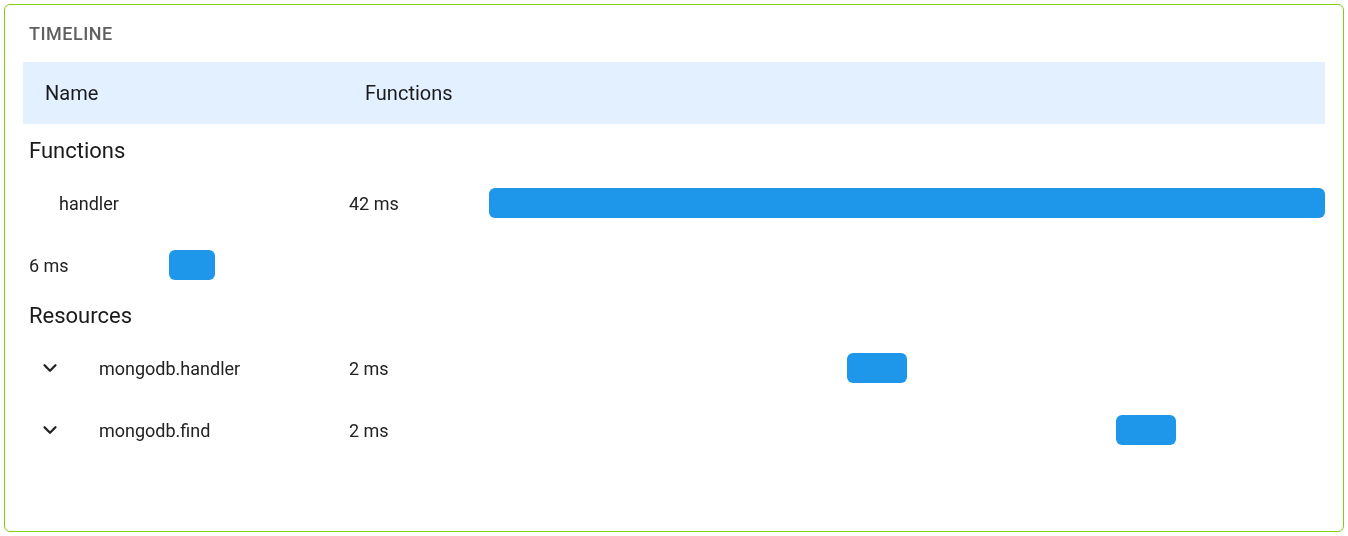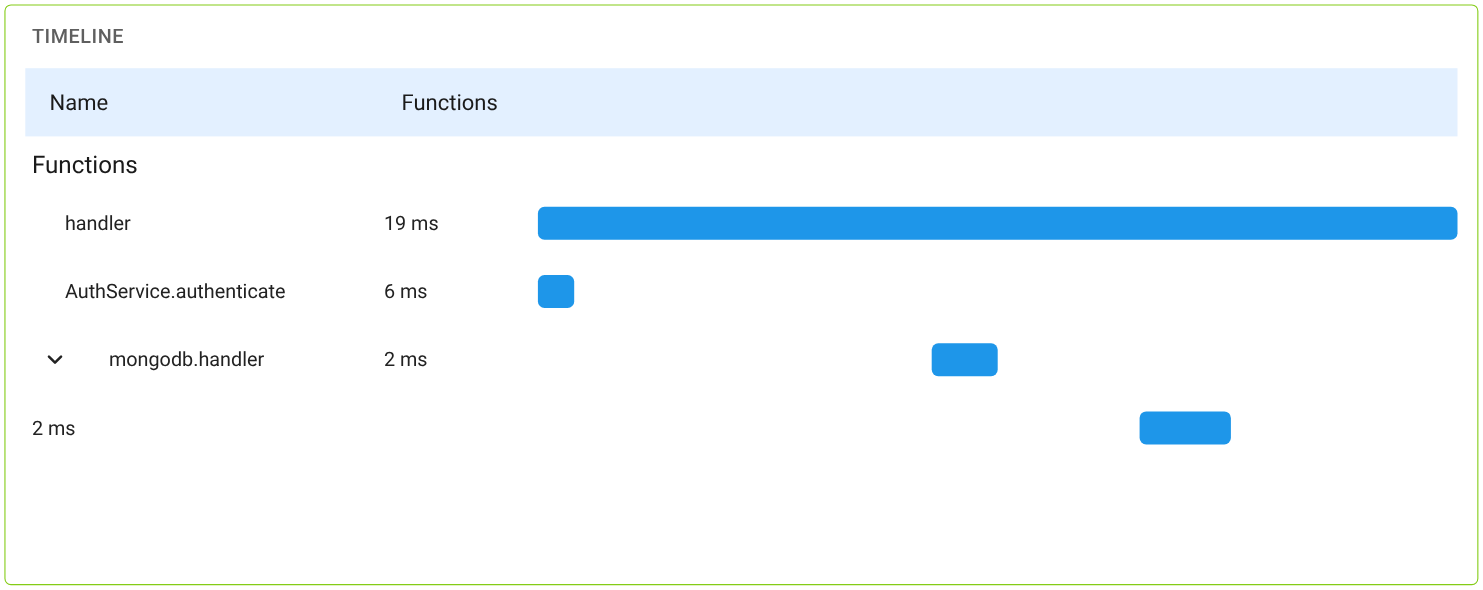--- a/index.html
+++ b/index.html
@@ -112,51 +112,57 @@
     <div class="col-duration"><span class="header-text">Functions</span></div>
     <div class="col-bar"></div>
   </div>
 
   <div class="section-label">Functions</div>
 
   <div class="row">
     <div class="col-name indent">
         <span>handler</span>
       </div>
-    <div class="col-duration"><span>19 ms</span></div>
+    <div class="col-duration"><span>42 ms</span></div>
     <div class="col-bar">
         <div class="bar" style="left: 0%; width: 100%; background: rgb(30, 150, 233);"></div>
       </div>
   </div>
 
   <div class="row">
-    <div class="col-name indent">
-        <span>AuthService.authenticate</span>
-      </div>
     <div class="col-duration"><span>6 ms</span></div>
     <div class="col-bar">
         <div class="bar" style="left: 0%; width: 4%; background: rgb(30, 150, 233);"></div>
       </div>
   </div>
 
+  <div class="section-label">Resources</div>
 
   <div class="row">
     <div class="col-name">
       <span class="chevron">
         <svg viewBox="0 0 24 24" fill="none" stroke="#222" stroke-width="2.5" stroke-linecap="round" stroke-linejoin="round">
             <polyline points="6 9 12 15 18 9"></polyline>
           </svg>
       </span>
       <span>mongodb.handler</span>
     </div>
     <div class="col-duration"><span>2 ms</span></div>
     <div class="col-bar">
         <div class="bar" style="left: 42.8571%; width: 7.14286%; background: rgb(30, 150, 233);"></div>
       </div>
   </div>
 
   <div class="row">
+    <div class="col-name">
+      <span class="chevron">
+        <svg viewBox="0 0 24 24" fill="none" stroke="#222" stroke-width="2.5" stroke-linecap="round" stroke-linejoin="round">
+            <polyline points="6 9 12 15 18 9"></polyline>
+          </svg>
+      </span>
+      <span>mongodb.find</span>
+    </div>
     <div class="col-duration"><span>2 ms</span></div>
     <div class="col-bar">
         <div class="bar" style="left: 75%; width: 7.14286%; background: rgb(30, 150, 233);"></div>
       </div>
   </div>
 </div>
 
 </body></html>

